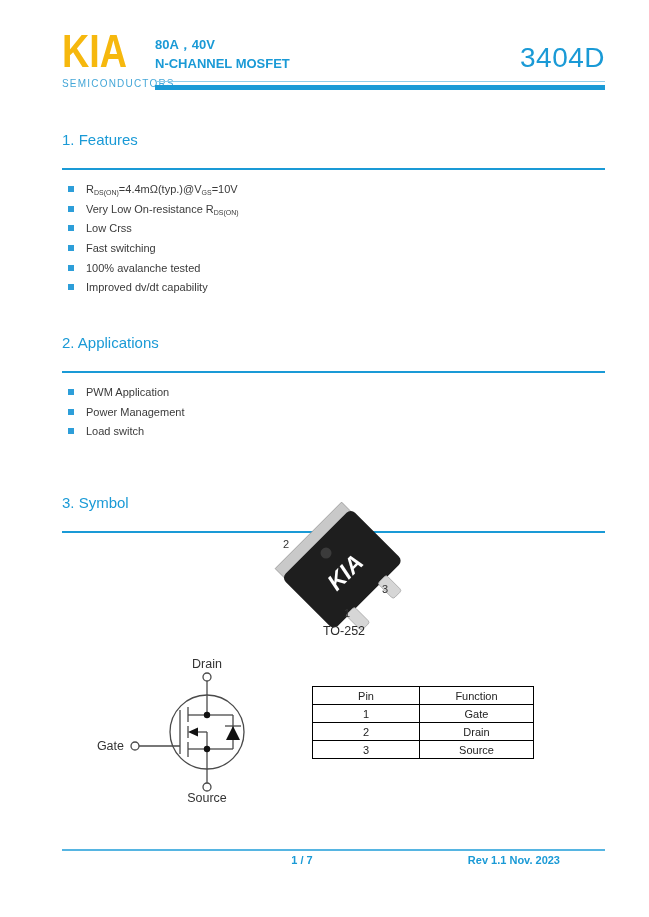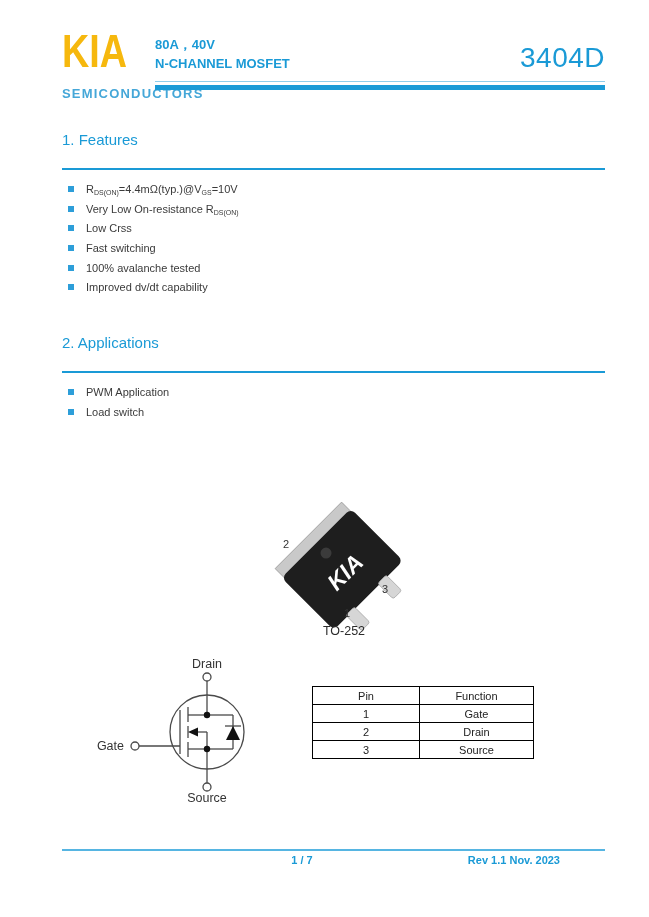--- a/index.html
+++ b/index.html
@@ -10,21 +10,21 @@
   }
 
   
   .logo-block { position:absolute; left:62px; top:28px; }
   .logo-kia {
     font-size:46px; font-weight:bold; color:#f6b80e; line-height:1;
     display:inline-block; transform:scaleX(.82); transform-origin:left center;
     letter-spacing:0px;
   }
   .logo-sub {
-    margin-top:12px; font-size:13px; font-weight:bold; color:#45a7d8;
+    margin-top:4px; font-size:10px; font-weight:normal; color:#45a7d8;
     letter-spacing:1.2px;
   }
   .header-sub {
     position:absolute; left:155px; top:36px; color:#1a9ad6;
     font-weight:bold; font-size:13px; line-height:1.45;
   }
   .part-number {
     position:absolute; right:44px; top:42px; font-size:28px; color:#1a9ad6;
     letter-spacing:0.5px;
   }
@@ -127,25 +127,32 @@
 
   <div class="section" style="top:334px;">
     <div class="section-title">2. Applications</div>
     <div class="bullet-list">
       <div class="bullet-item">
         <span class="bullet"></span>
         <span class="bullet-text">PWM Application</span>
       </div>
       <div class="bullet-item">
         <span class="bullet"></span>
+        <span class="bullet-text">Power Management</span>
+      </div>
+      <div class="bullet-item">
+        <span class="bullet"></span>
         <span class="bullet-text">Load switch</span>
       </div>
     </div>
   </div>
 
+  <div class="section" style="top:494px;">
+    <div class="section-title">3. Symbol</div>
+  </div>
 
   <div class="package-figure">
     <svg width="170" height="135" viewBox="0 0 170 135">
       <g transform="rotate(-45 85 58)">
         <rect x="38" y="9" width="94" height="15" fill="#c9c9c9" stroke="#9a9a9a" stroke-width="0.8"></rect>
         <rect x="36" y="20" width="98" height="74" rx="6" fill="#1e1e1e"></rect>
         <circle cx="85" cy="34" r="5.5" fill="#3b3b3b"></circle>
         <rect x="55" y="92" width="12" height="22" rx="2.5" fill="#d6d6d6" stroke="#a8a8a8" stroke-width="0.8"></rect>
         <rect x="100" y="92" width="12" height="22" rx="2.5" fill="#d6d6d6" stroke="#a8a8a8" stroke-width="0.8"></rect>
         <text x="85" y="69" text-anchor="middle" fill="#ffffff" font-size="23" font-weight="bold" font-style="italic" font-family="Liberation Sans, sans-serif">KIA</text>

